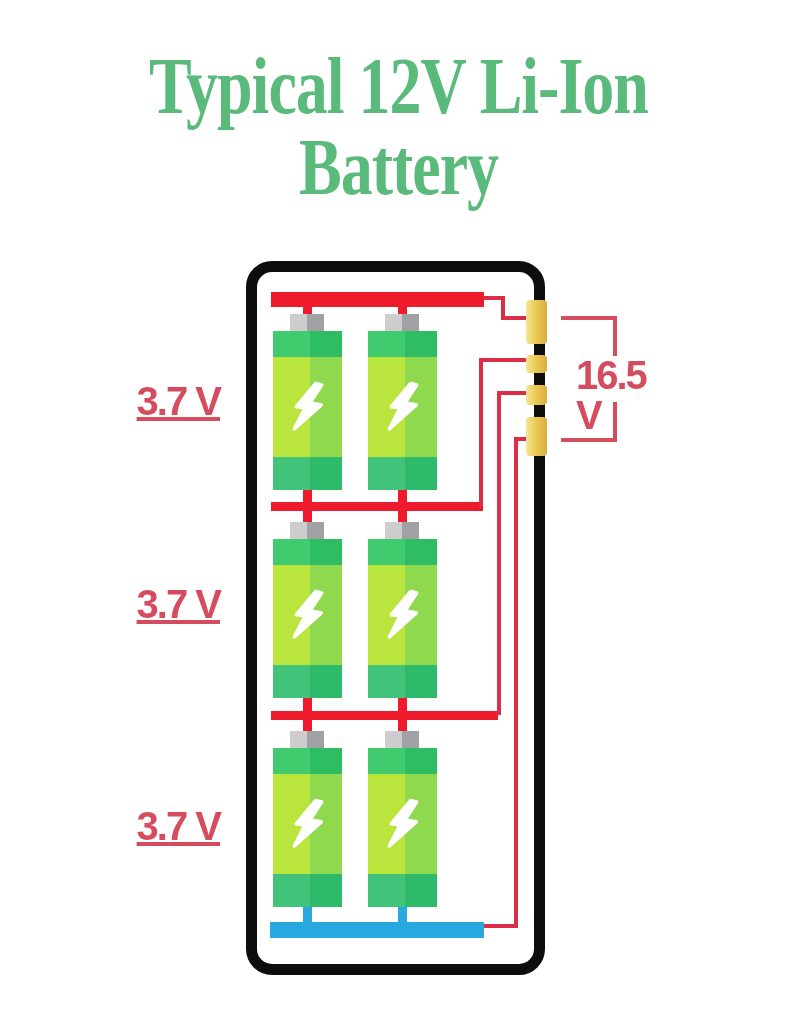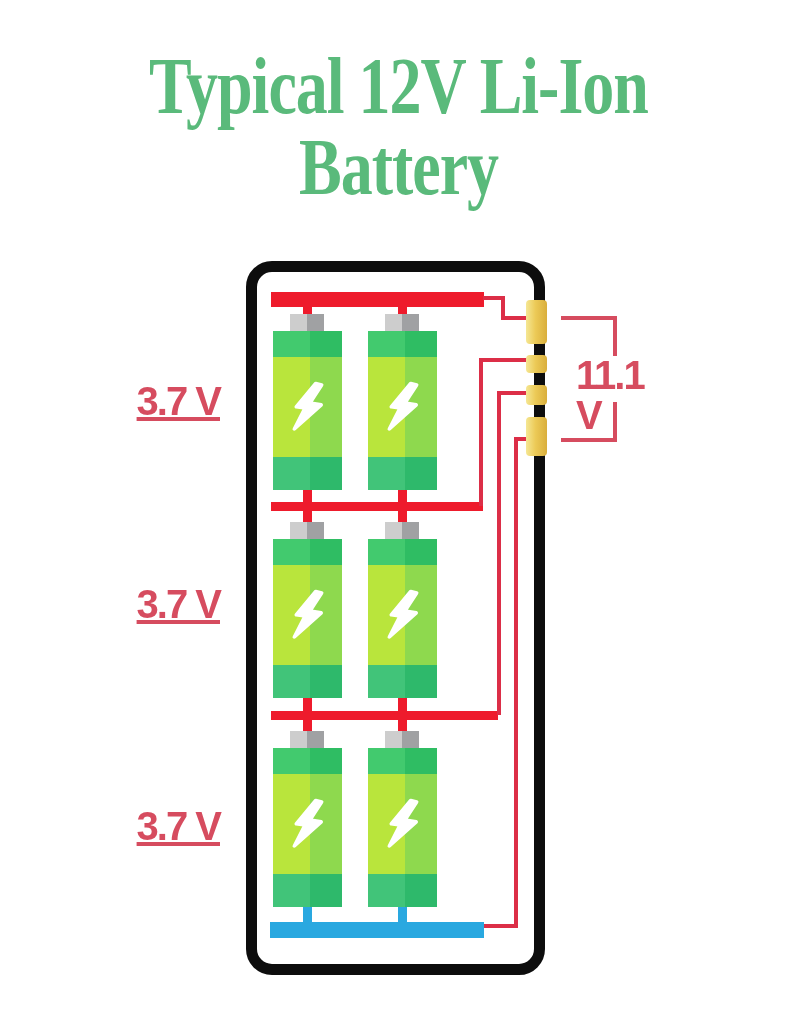--- a/index.html
+++ b/index.html
@@ -187,15 +187,15 @@
   <div class="pin" style="top:417px;height:39px;"></div>
 
   <div class="bracket" style="left:561px;top:316px;width:56px;height:4px;"></div>
   <div class="bracket" style="left:613px;top:316px;width:4px;height:40px;"></div>
   <div class="bracket" style="left:613px;top:402px;width:4px;height:40px;"></div>
   <div class="bracket" style="left:561px;top:438px;width:56px;height:4px;"></div>
 
   <div class="vlabel left" style="top:381px;">3.7 V</div>
   <div class="vlabel left" style="top:584px;">3.7 V</div>
   <div class="vlabel left" style="top:806px;">3.7 V</div>
-  <div class="vlabel" style="left:576px;top:355px;">11.1 V</div>
+  <div class="vlabel" style="left:576px;top:355px;">16.5 V</div>
 
 </div>
 
 </body></html>

